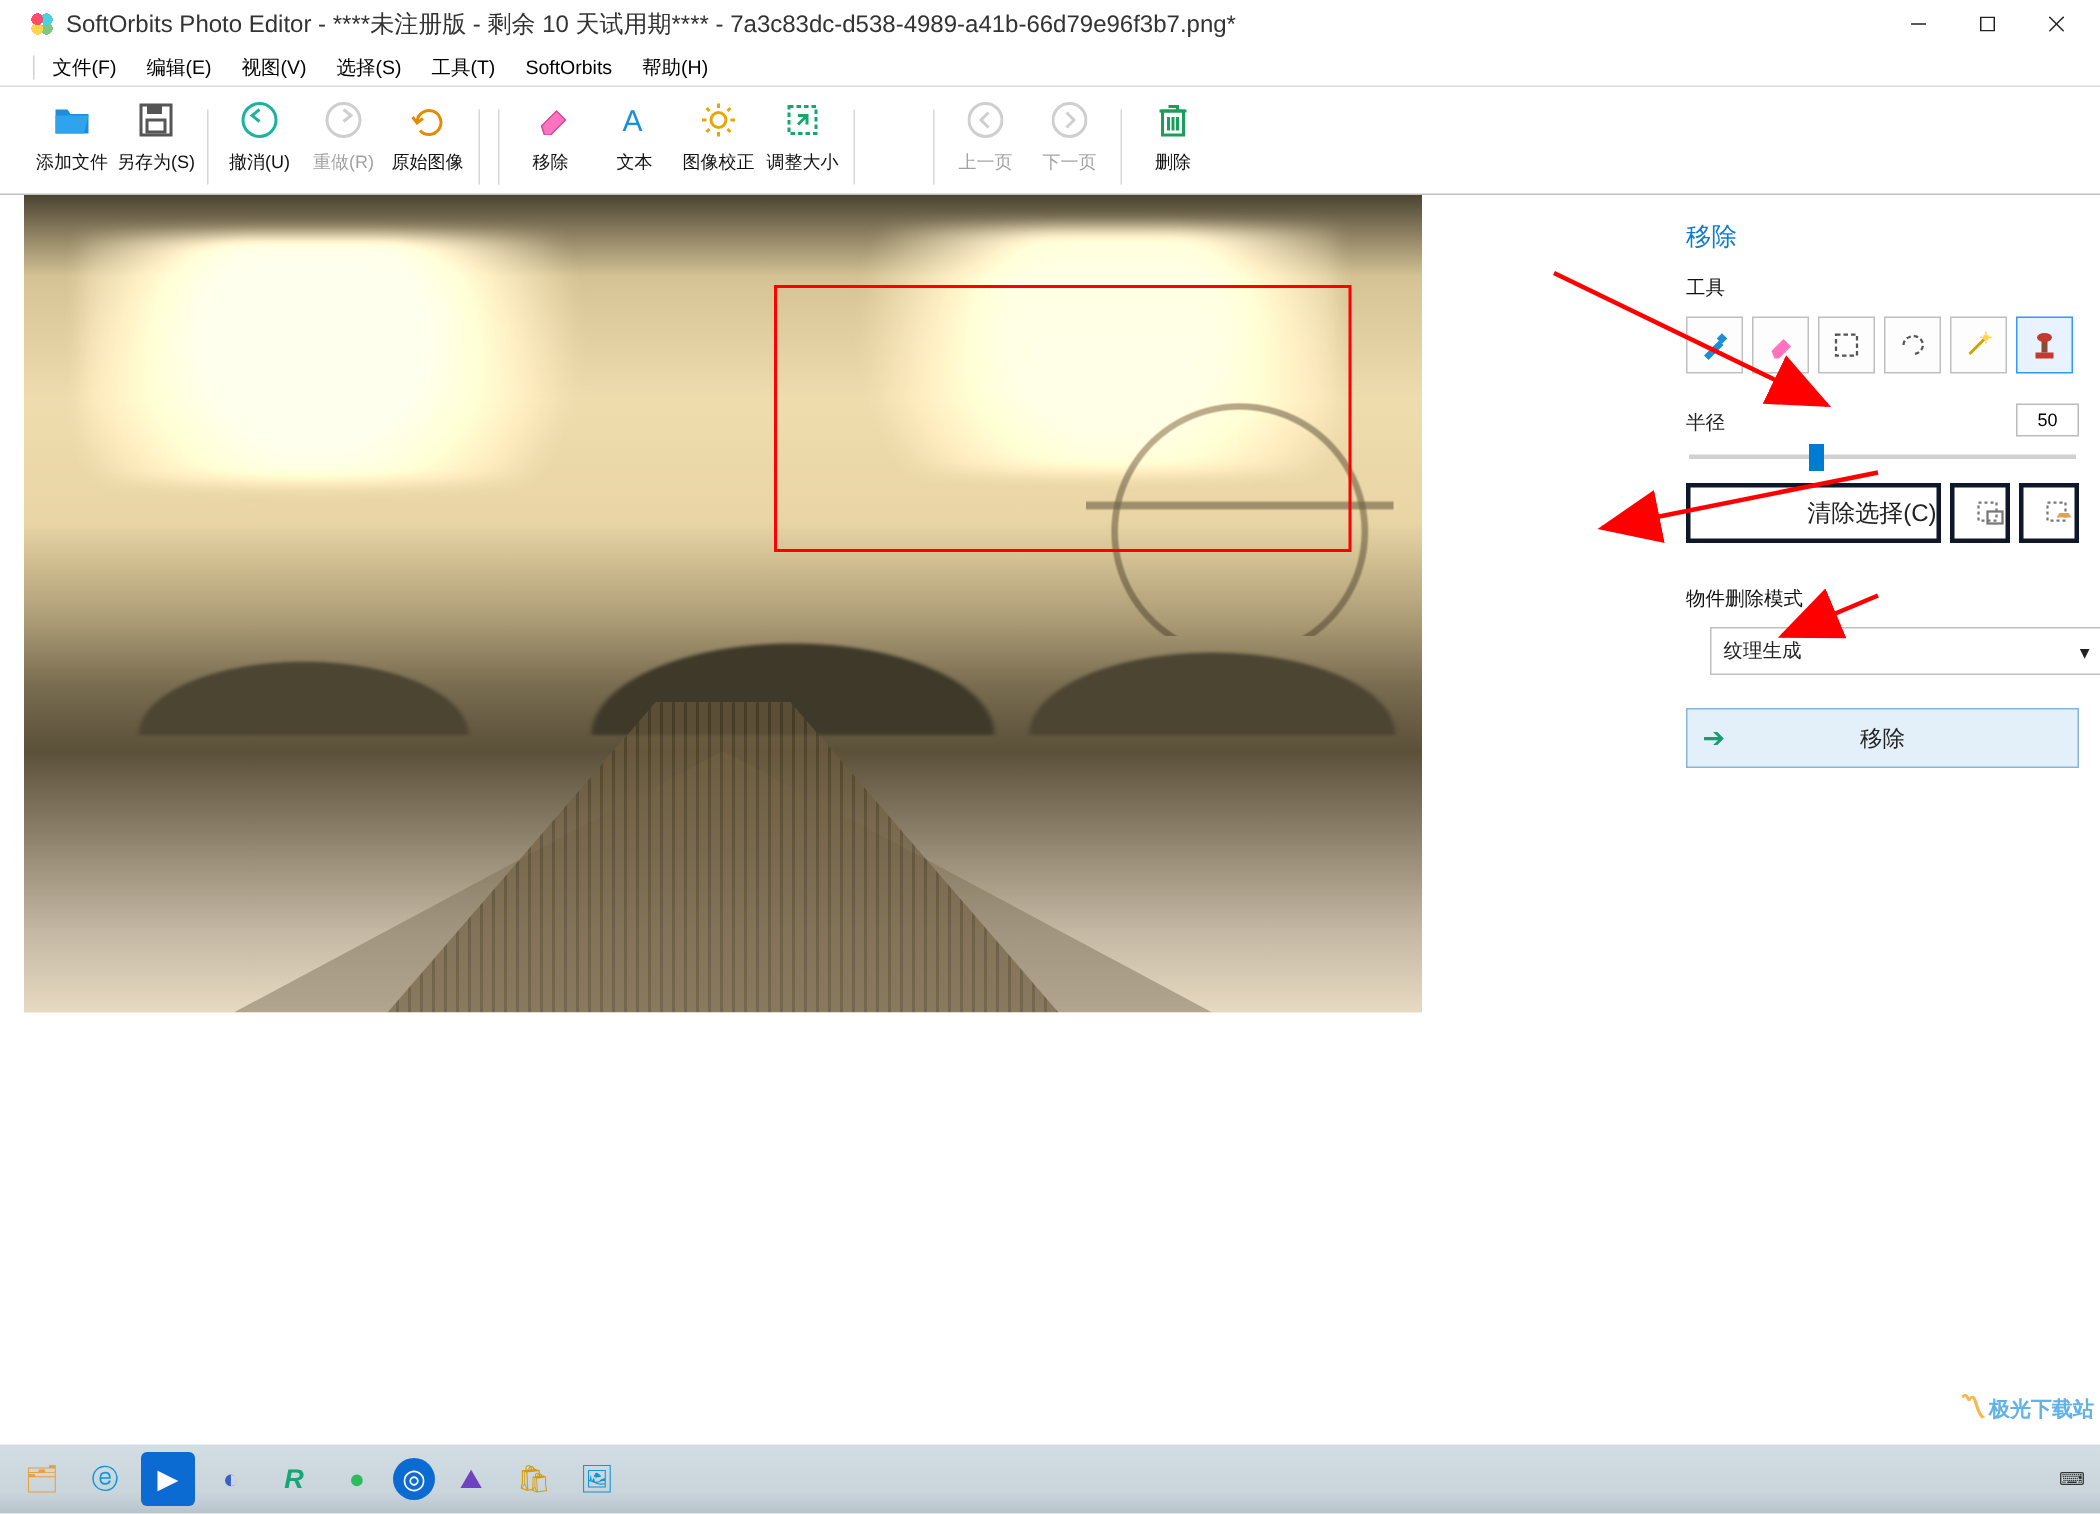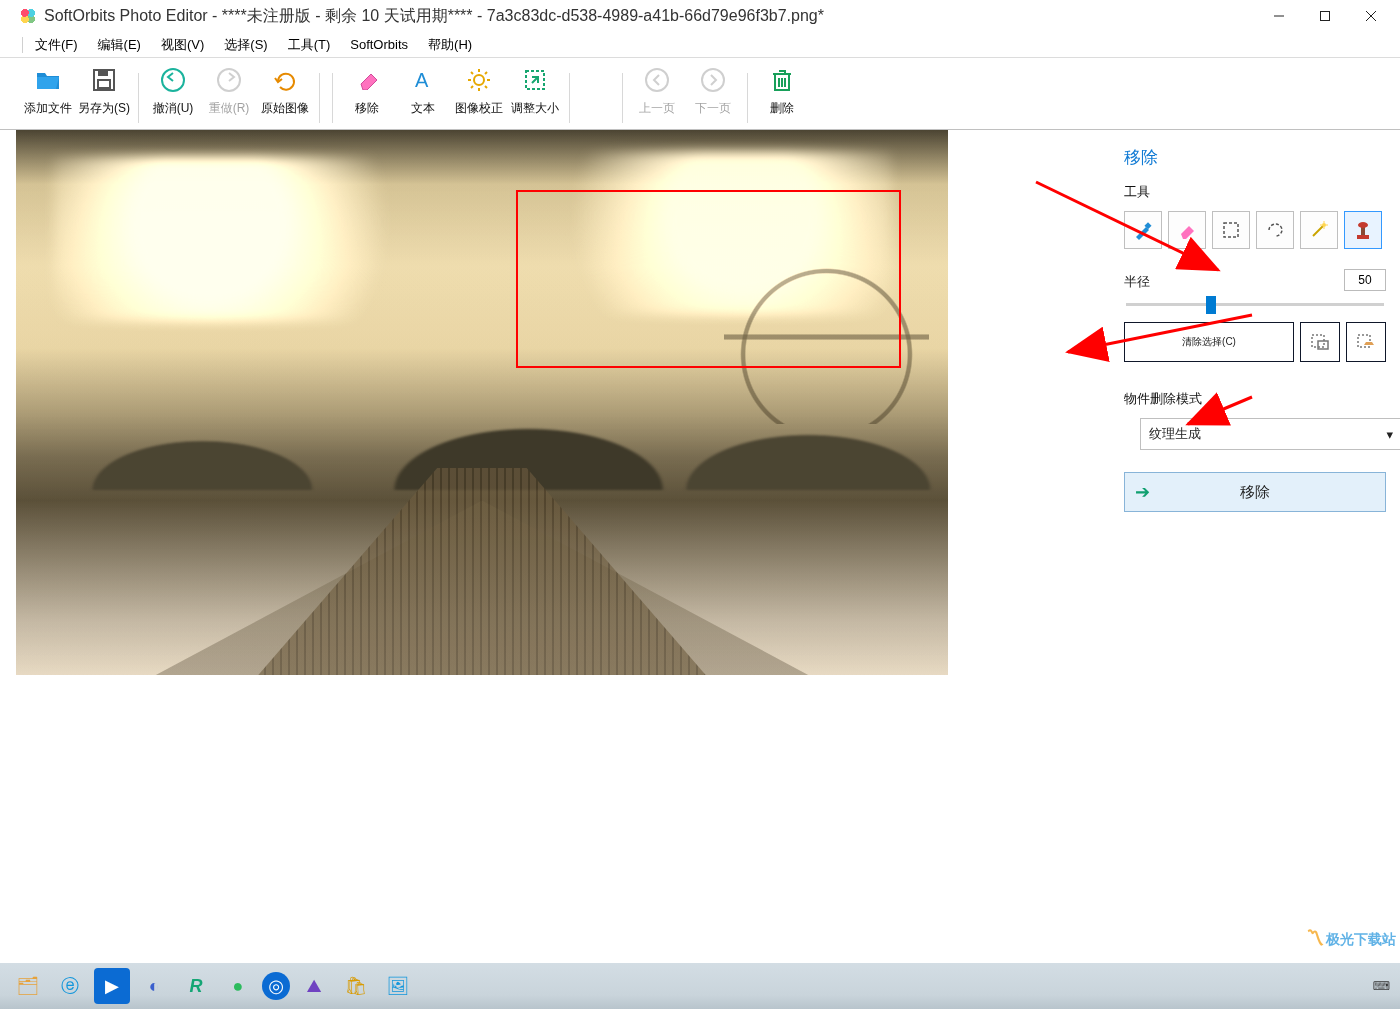--- a/index.html
+++ b/index.html
@@ -51,21 +51,21 @@
 .panel .lbl { font-size:13px; color:#111; margin-bottom:10px; display:block; }
 .tool-row { display:flex; gap:6px; margin-bottom:20px; }
 .tool-btn { width:38px; height:38px; border:1px solid #bfbfbf; display:flex; align-items:center; justify-content:center; cursor:default; background:#fdfdfd; }
 .tool-btn.active { border:1px solid #3399ff; background:#e8f3ff; }
 .slider-row { margin-bottom:16px; }
 .slider-head { display:flex; justify-content:space-between; align-items:flex-end; margin-bottom:6px; }
 .slider-head input { width:42px; height:22px; border:1px solid #bbb; font-size:12px; text-align:center; }
 .slider-track { height:3px; background:#d0d0d0; position:relative; margin:12px 2px; }
 .slider-thumb { position:absolute; top:-7px; width:10px; height:18px; background:#007bd2; }
 .btn-row { display:flex; gap:6px; margin:10px 0 28px; }
-.panel-btn { flex:1; height:40px; border:1px solid #0f172a; background:#fff; display:flex; align-items:center; justify-content:center; font-size:10px; cursor:default; }
+.panel-btn { flex:1; height:40px; border:3px solid #0f172a; background:#fff; display:flex; align-items:center; justify-content:flex-end; font-size:16px; cursor:default; }
 .panel-btn.small { flex:0 0 40px; }
 .dropdown { width:100%; height:32px; border:1px solid #bfbfbf; display:flex; align-items:center; justify-content:space-between; padding:0 8px; margin:10px 16px 22px; cursor:default; }
 .exec-btn { width:100%; height:40px; border:1px solid #88b4d8; background:#e3f0fa; display:flex; align-items:center; justify-content:center; font-size:15px; cursor:default; position:relative; }
 .exec-btn .arrow { position:absolute; left:10px; color:#11a070; font-size:18px; }
 
 
 .annotation-arrows { position:absolute; left:0; top:0; width:1400px; height:1009px; pointer-events:none; }
 
 
 .taskbar { position:absolute; left:0; bottom:0; width:100%; height:46px; background:linear-gradient(0deg, #b8c4cc, #c9d4db 30%, #d3dde4); display:flex; align-items:center; padding:0 300px 0 10px; gap:6px; }

